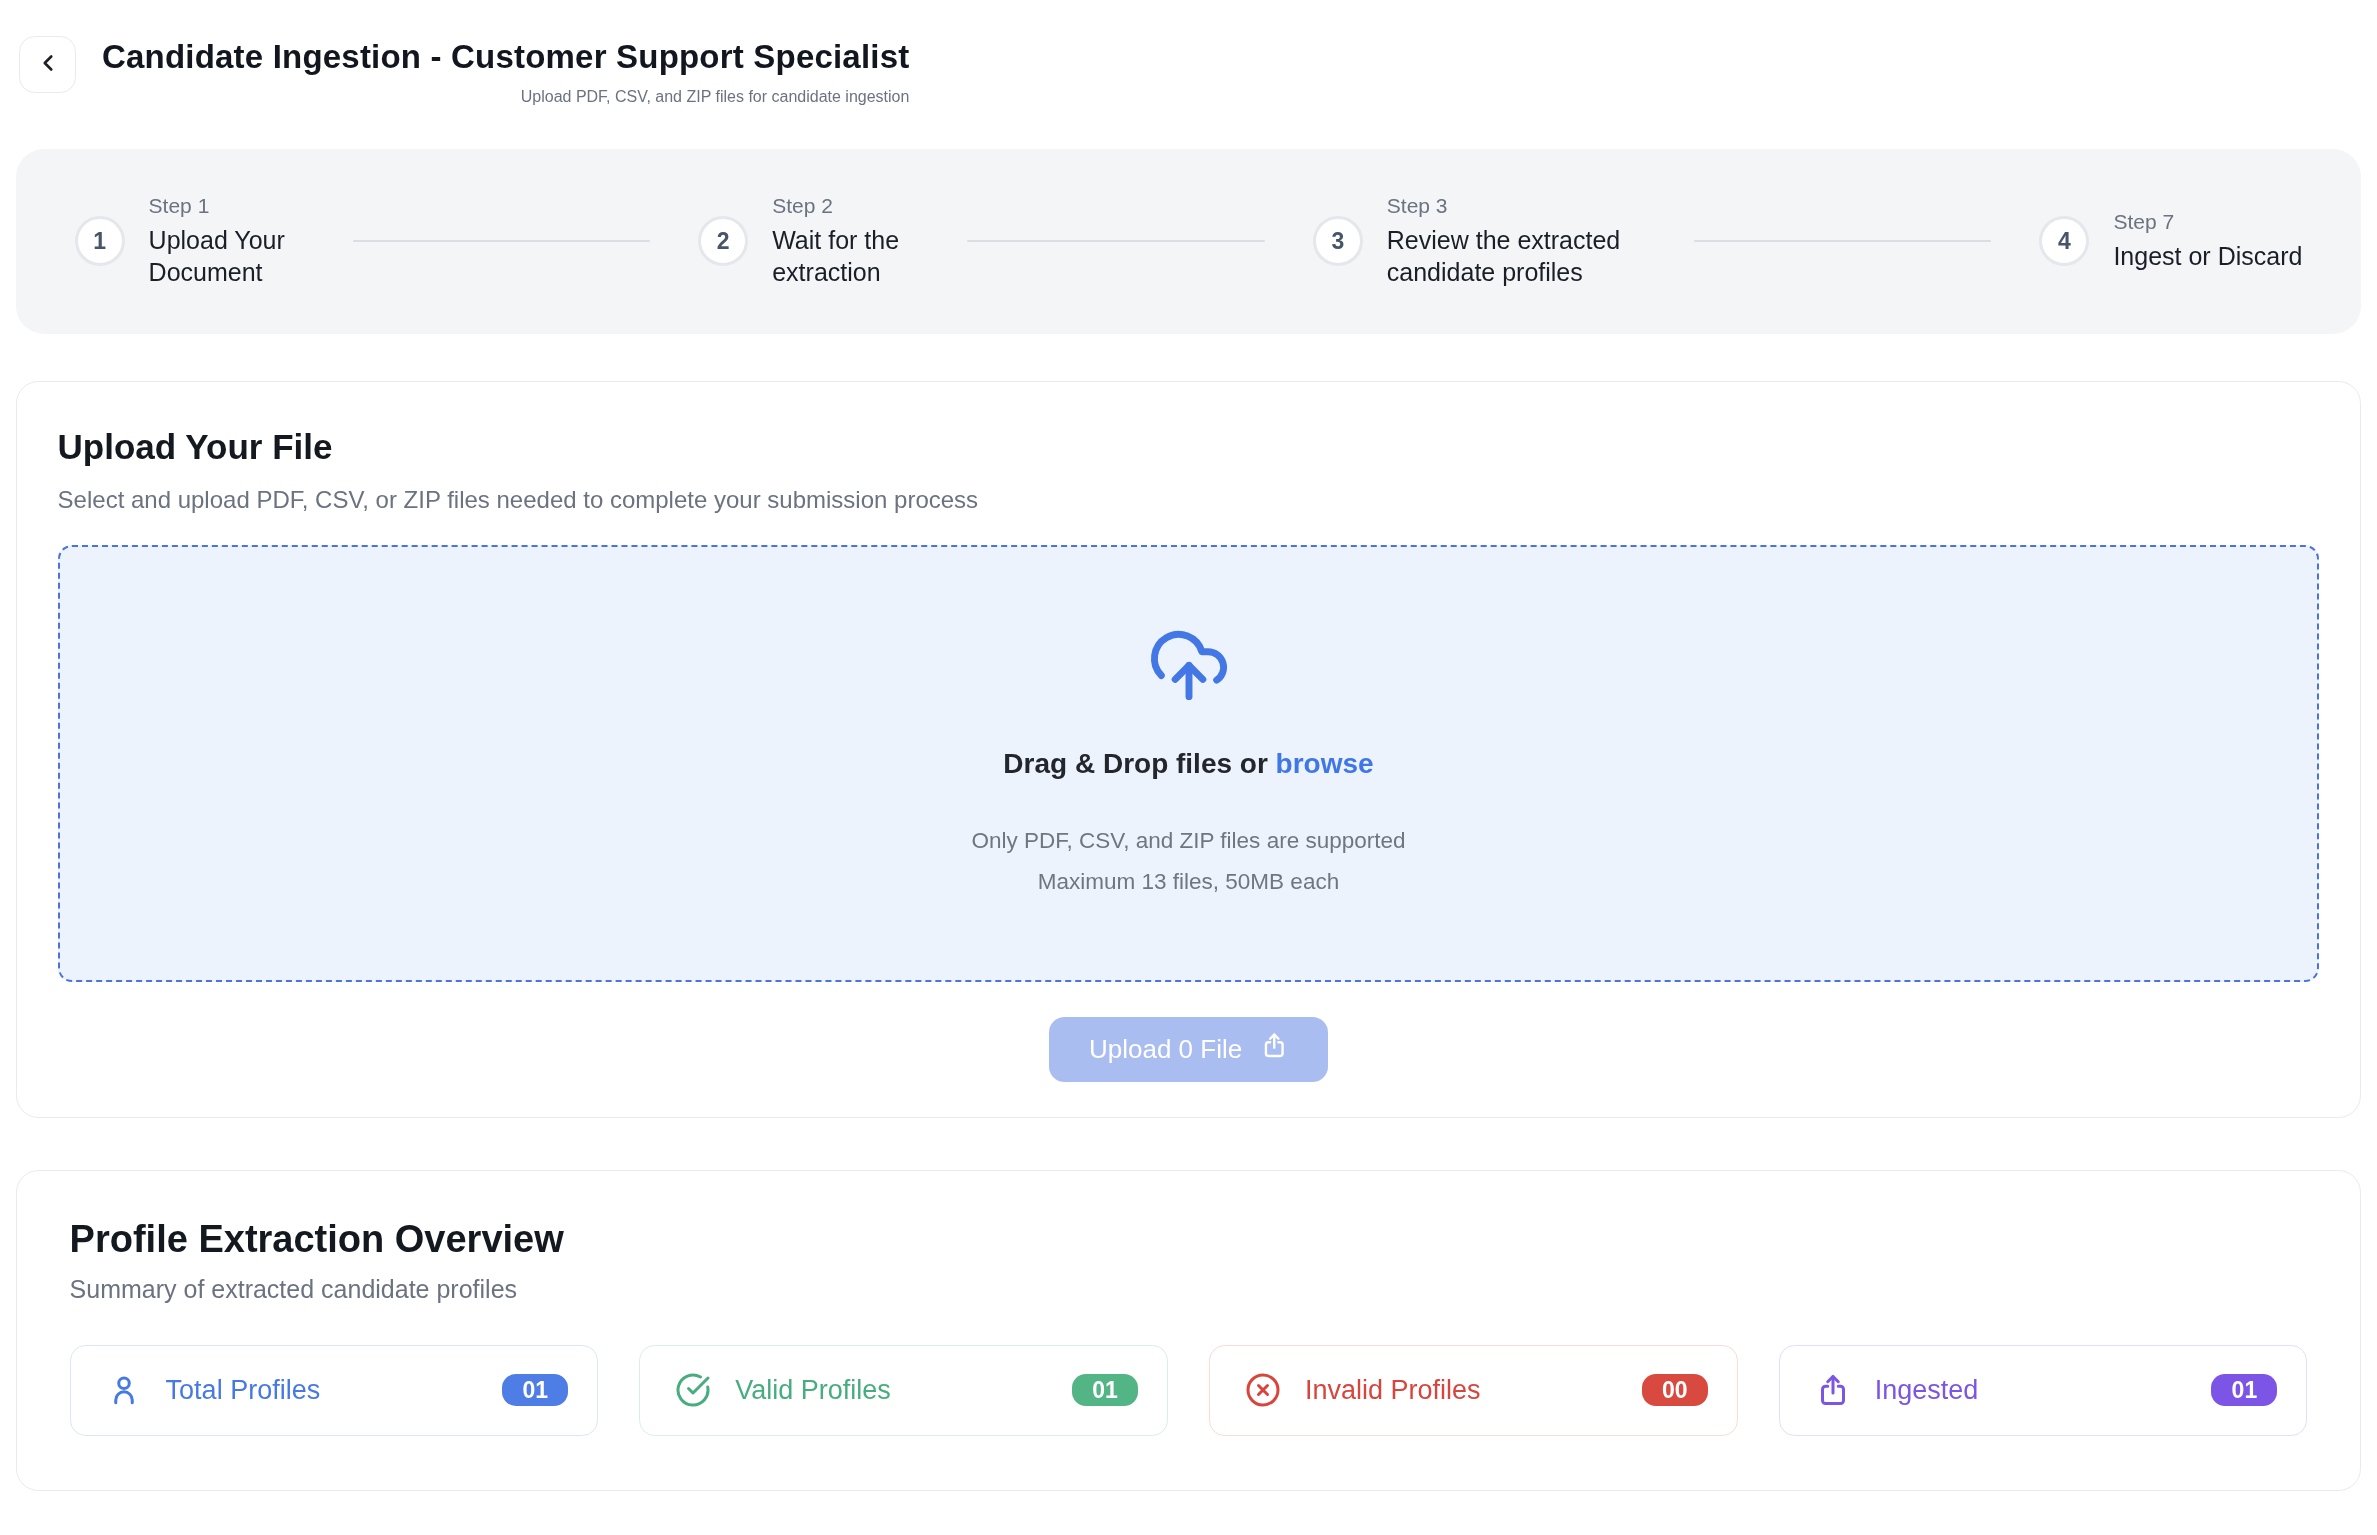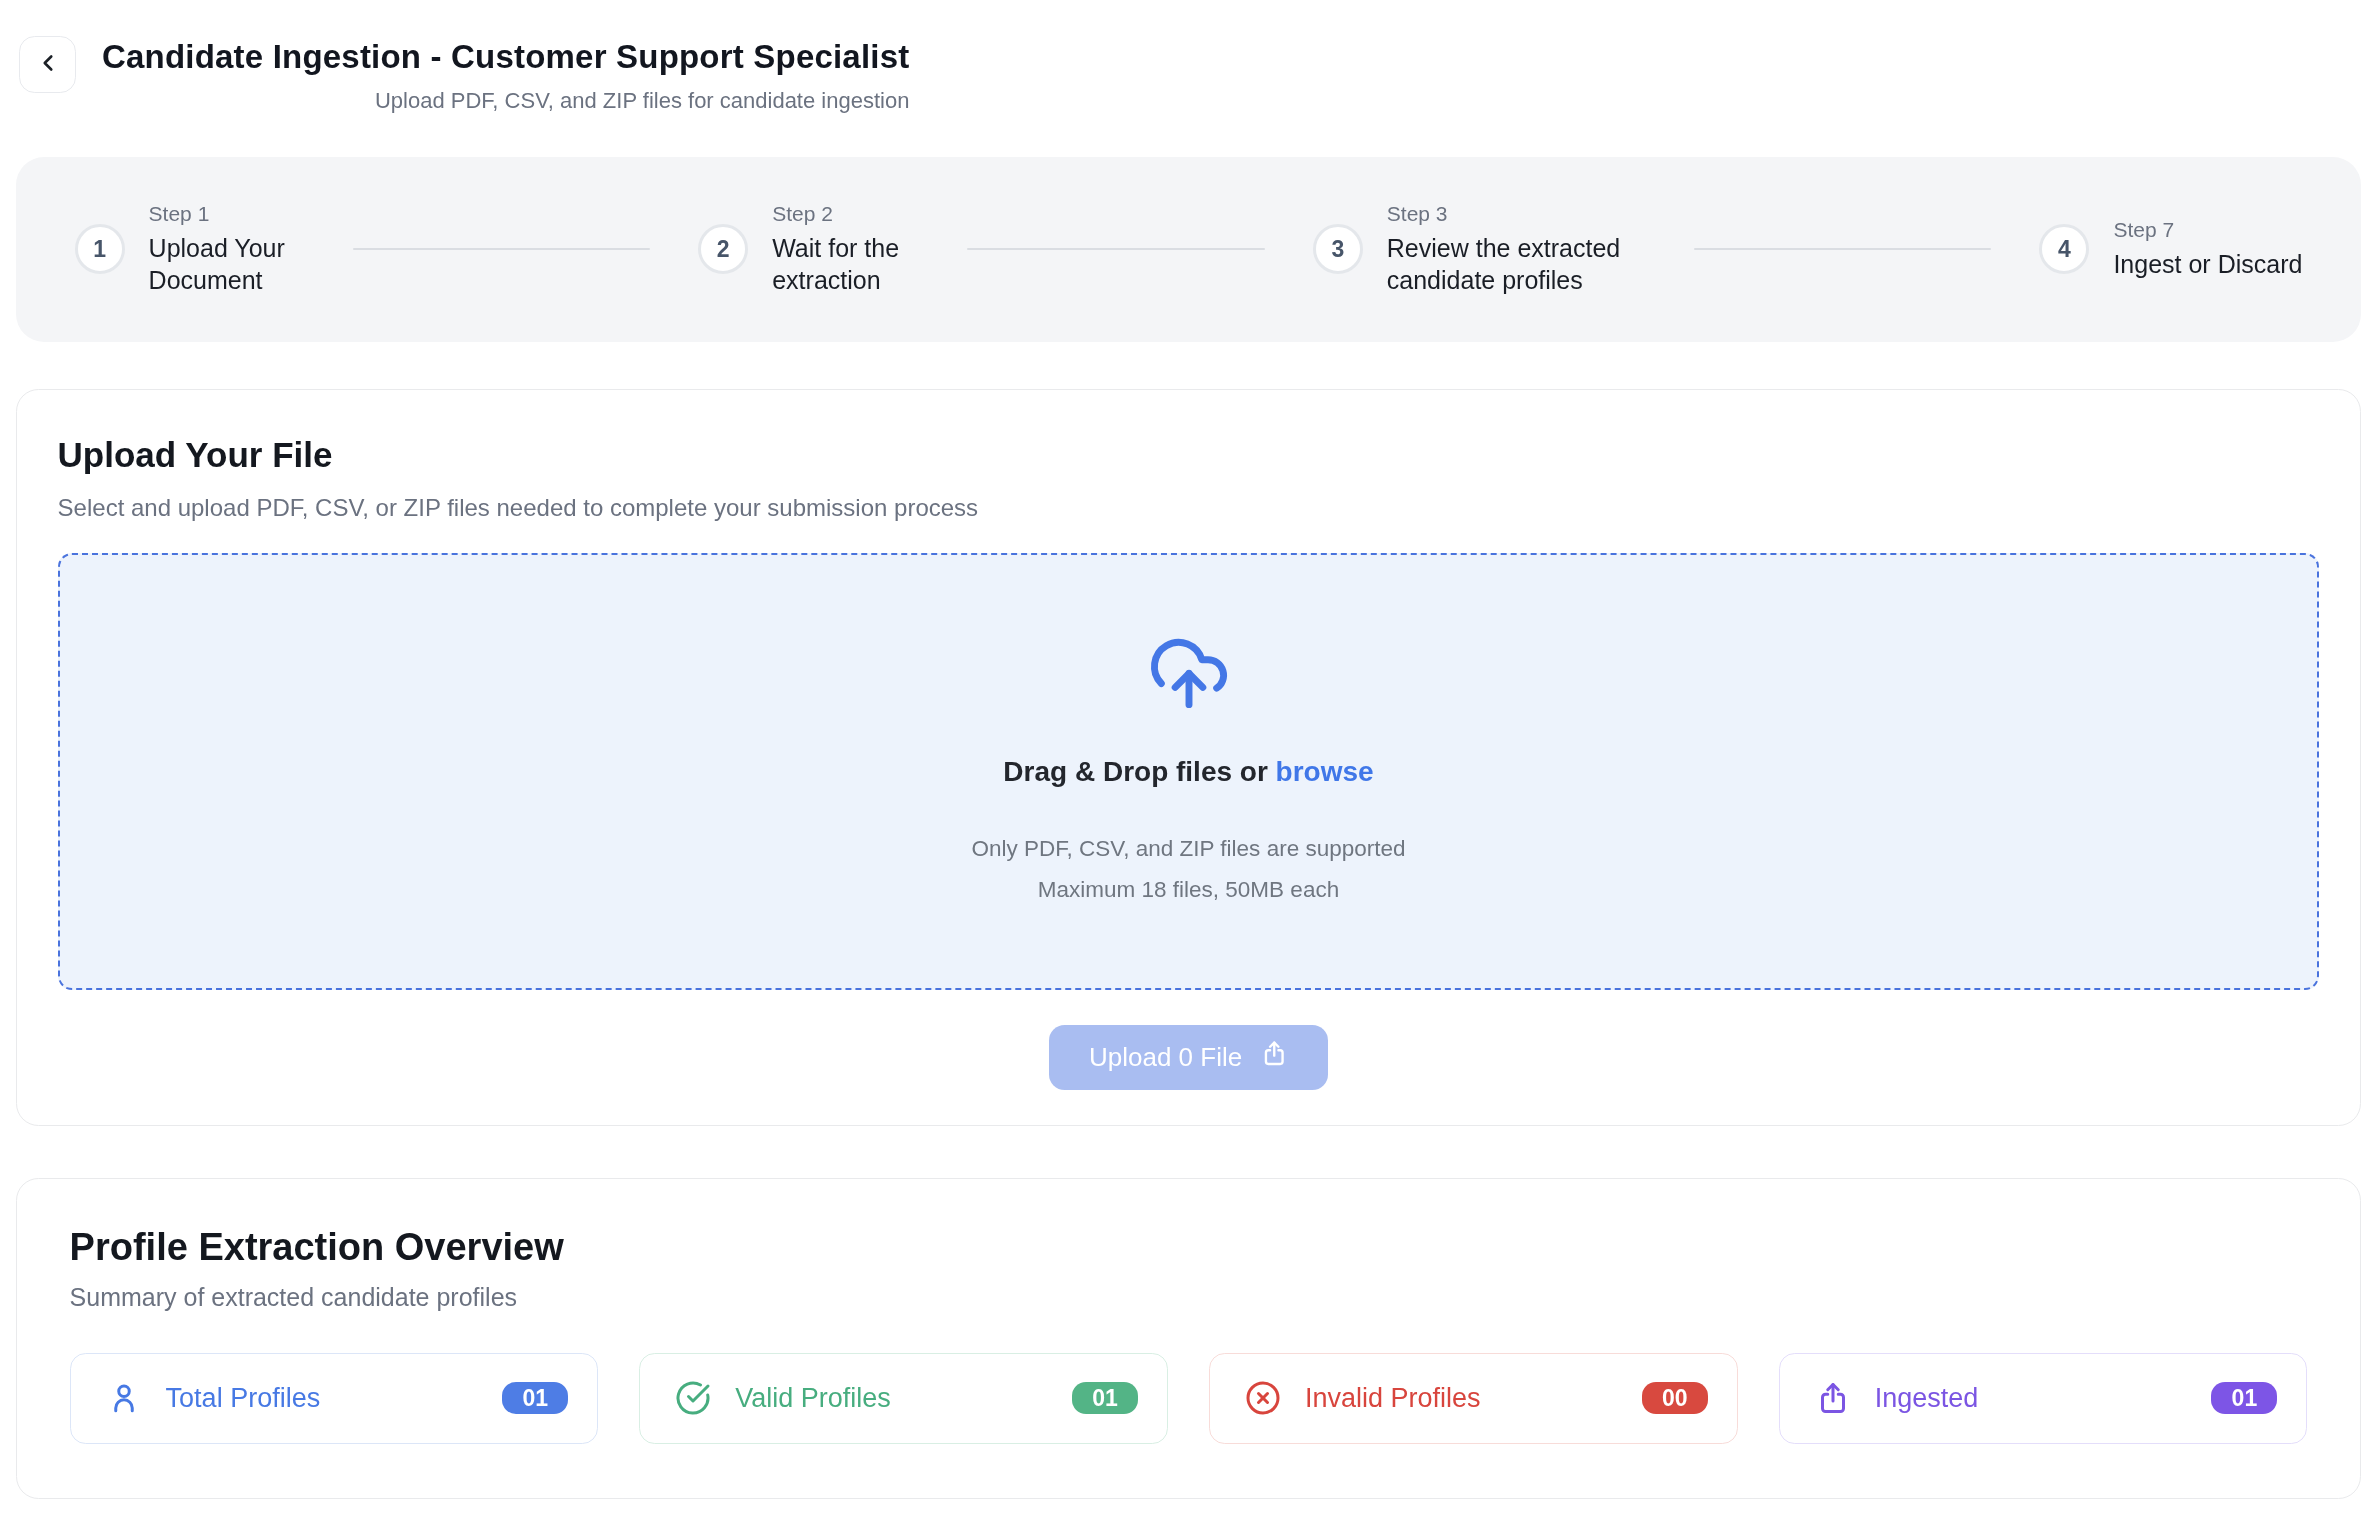--- a/index.html
+++ b/index.html
@@ -8,21 +8,21 @@
 
   
   .header { display:flex; align-items:flex-start; padding:36px 19px 0; gap:26px; }
   .back-btn { width:57px; height:57px; background:#fff; border:1.7px solid #e8eaee;
               border-radius:15.6px; display:flex; align-items:center; justify-content:center;
               cursor:pointer; flex:0 0 auto; }
   .back-btn svg { width:26px; height:26px; stroke:#1b2026; stroke-width:2.4; fill:none;
                   stroke-linecap:round; stroke-linejoin:round; }
   .header-text { padding-top:1.7px;text-align:right; }
   .page-title { font-size:33px; font-weight:700; color:var(--text-dark,#12161f); letter-spacing:0.2px; }
-  .page-subtitle { margin-top:12px; font-size:22px; color:var(--text-gray,#6b7280); }
+  .page-subtitle { margin-top:12px; font-size:16px; color:var(--text-gray,#6b7280); }
 
   
   .stepper { margin:43px 15.6px 0; height:185px; background:var(--stepper-bg,#f4f5f7);
              border-radius:28px; display:flex; align-items:center; padding:0 59px; }
   .step { display:flex; align-items:center; flex:0 0 auto; }
   .step-circle { width:50px; height:50px; border-radius:50%; background:#fff;
                  border:3.5px solid var(--step-circle-border,#e4e7eb); display:flex;
                  align-items:center; justify-content:center; font-size:23px; font-weight:700;
                  color:var(--step-number,#475569); flex:0 0 auto; }
   .step-text { margin-left:24px; }
@@ -135,21 +135,21 @@
     <span class="cloud-icon">
       <svg viewBox="0 0 24 24">
         <path d="M4 14.899A7 7 0 1 1 15.71 8h1.79a4.5 4.5 0 0 1 2.5 8.242"></path>
         <path d="M12 12v9"></path>
         <path d="m16 16-4-4-4 4"></path>
       </svg>
     </span>
     <div class="dz-headline"><span>Drag &amp; Drop files or </span><span class="browse">browse</span></div>
     <div class="dz-support">
       <div>Only PDF, CSV, and ZIP files are supported</div>
-      <div>Maximum 18 files, 50MB each</div>
+      <div>Maximum 13 files, 50MB each</div>
     </div>
   </div>
 
   <button class="upload-btn">
     <span>Upload 0 File</span>
     <span>
       <svg viewBox="0 0 24 24">
         <path d="M8.5 9.5H7a2 2 0 0 0-2 2V19a2 2 0 0 0 2 2h10a2 2 0 0 0 2-2v-7.5a2 2 0 0 0-2-2h-1.5"></path>
         <path d="m8.5 6.5 3.5-3.5 3.5 3.5"></path>
         <path d="M12 3v11"></path>

